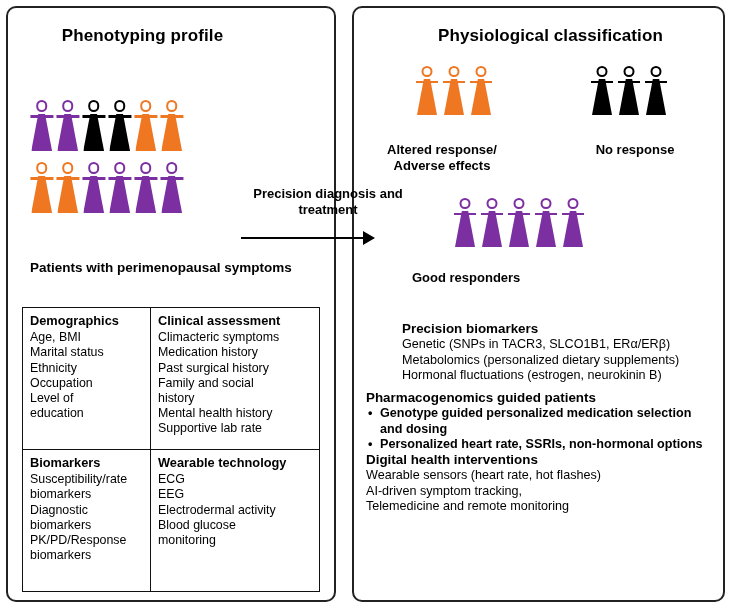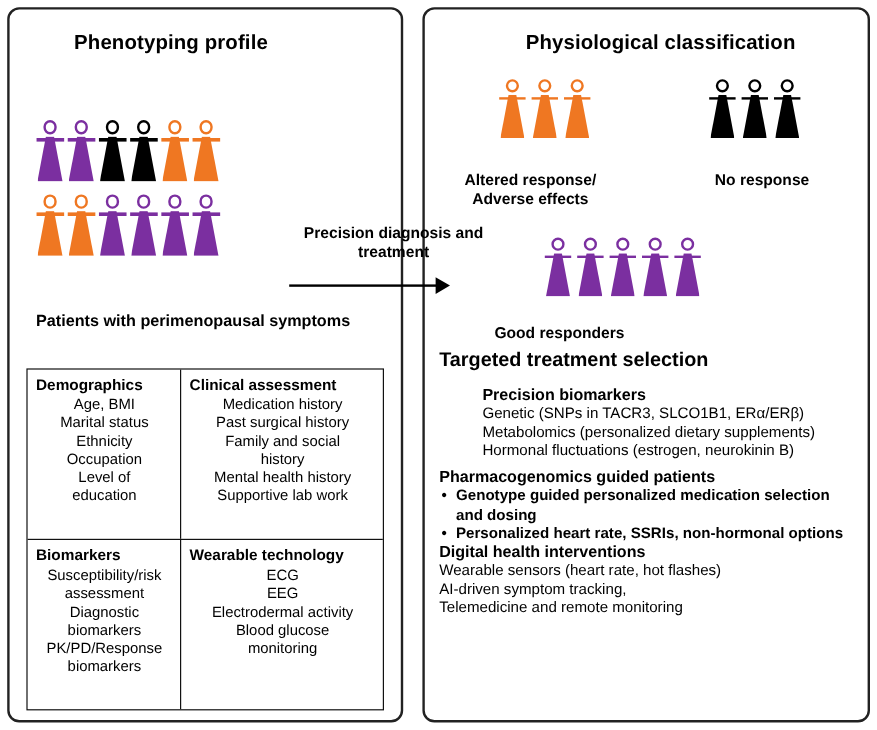--- a/index.html
+++ b/index.html
@@ -79,21 +79,21 @@
   }
   .trow{display:flex;flex:1;min-height:0;}
   .trow.top{border-bottom:1.6px solid #111;}
   .tcell{
     flex:1;box-sizing:border-box;padding:5px 6px 4px 7px;
     font-size:12.4px;line-height:15.2px;
     overflow:hidden;
   }
   .tcell.left{border-right:1.6px solid #111;flex:0 0 128px;}
   .tcell h4{margin:0 0 2px 0;font-size:12.8px;font-weight:bold;}
-  .tcell ul{margin:0;padding:0;list-style:none;text-align:center;}
+  .tcell ul{margin:0;padding:0;list-style:none;}
   .tcell li{white-space:pre-line;}
 
   
   #resp-alt-label{
     position:absolute;left:352px;top:142px;width:180px;text-align:center;
     font-weight:bold;font-size:13px;line-height:16px;
   }
   #resp-none-label{
     position:absolute;left:560px;top:142px;width:150px;text-align:center;
     font-weight:bold;font-size:13px;line-height:16px;
@@ -212,34 +212,35 @@
           <li>Marital status</li>
           <li>Ethnicity</li>
           <li>Occupation</li>
           <li>Level of
 education</li>
         </ul>
       </div>
       <div class="tcell">
         <h4>Clinical assessment</h4>
         <ul>
+          <li>Climacteric symptoms</li>
           <li>Medication history</li>
           <li>Past surgical history</li>
           <li>Family and social
 history</li>
           <li>Mental health history</li>
-          <li>Supportive lab work</li>
+          <li>Supportive lab rate</li>
         </ul>
       </div>
     </div>
     <div class="trow">
       <div class="tcell left">
         <h4>Biomarkers</h4>
         <ul>
-          <li>Susceptibility/risk assessment</li>
+          <li>Susceptibility/rate biomarkers</li>
           <li>Diagnostic
 biomarkers</li>
           <li>PK/PD/Response
 biomarkers</li>
         </ul>
       </div>
       <div class="tcell">
         <h4>Wearable technology</h4>
         <ul>
           <li>ECG</li>
@@ -311,21 +312,20 @@
         <div class="body dress" style="width: 20px; height: 36px; top: 13px; background: rgb(123, 47, 160);"></div>
         <div class="arms" style="width: 22px; height: 2.4px; background: rgb(123, 47, 160); top: 14.5px;"></div>
         <div class="head" style="width: 11px; height: 11px; top: 0px; border: 2.2px solid rgb(123, 47, 160);"></div>
       </div>
     </div>
 
   <div id="resp-alt-label">Altered response/<br>Adverse effects</div>
   <div id="resp-none-label">No response</div>
   <div id="resp-good-label">Good responders</div>
 
-  <div id="targeted-title">Targeted treatment selection</div>
 
   <div class="rsec" id="sec-biomarkers">
     <h5>Precision biomarkers</h5>
     <p>Genetic (SNPs in TACR3, SLCO1B1, ERα/ERβ)</p>
     <p>Metabolomics (personalized dietary supplements)</p>
     <p>Hormonal fluctuations (estrogen, neurokinin B)</p>
   </div>
 
   <div class="rsec" id="sec-pharmaco">
     <h5>Pharmacogenomics guided patients</h5>

